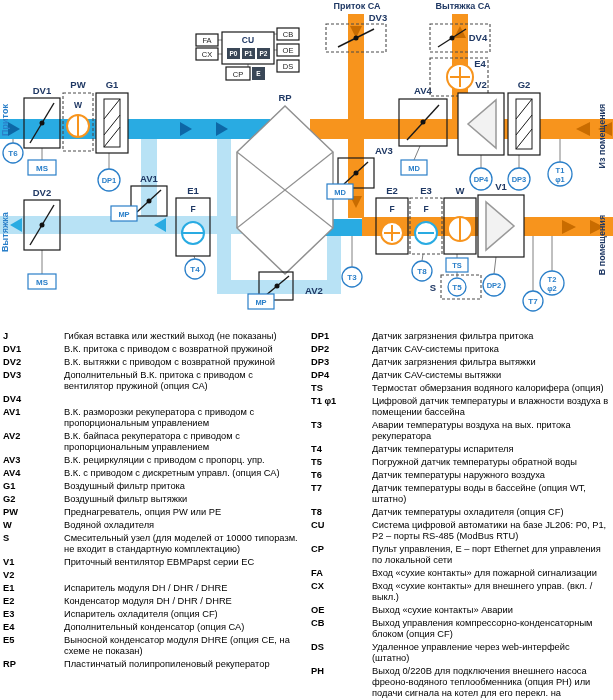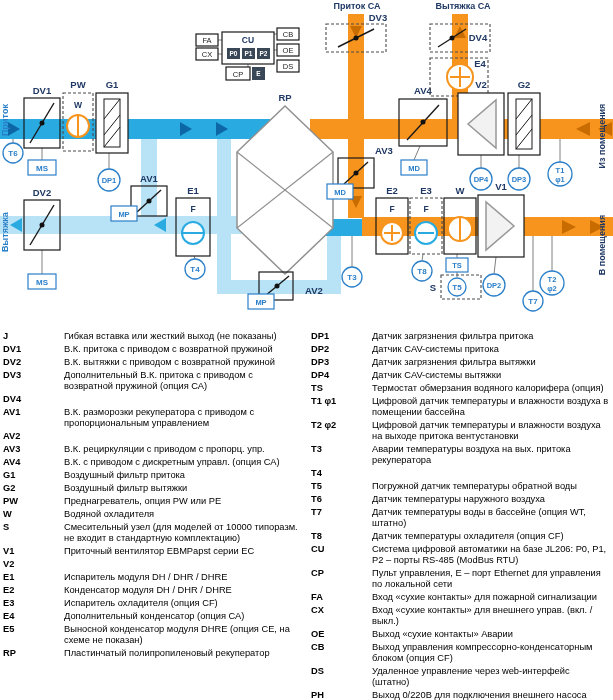--- a/index.html
+++ b/index.html
@@ -354,34 +354,35 @@
           <span class="ltext">В.К. притока с приводом с возвратной пружиной</span>
         </div>
 
         <div class="lrow">
           <span class="lkey">DV2</span>
           <span class="ltext">В.К. вытяжки с приводом с возвратной пружиной</span>
         </div>
 
         <div class="lrow">
           <span class="lkey">DV3</span>
-          <span class="ltext">Дополнительный В.К. притока с приводом с возвратной пружиной (опция СА)</span>
+          <span class="ltext">Дополнительный В.К. притока с приводом с вентилятор пружиной (опция СА)</span>
         </div>
 
         <div class="lrow">
           <span class="lkey">DV4</span>
         </div>
 
         <div class="lrow">
           <span class="lkey">AV1</span>
           <span class="ltext">В.К. разморозки рекуператора с приводом с пропорциональным управлением</span>
         </div>
 
         <div class="lrow">
           <span class="lkey">AV2</span>
+          <span class="ltext">В.К. байпаса рекуператора с приводом с пропорциональным управлением</span>
         </div>
 
         <div class="lrow">
           <span class="lkey">AV3</span>
           <span class="ltext">В.К. рециркуляции с приводом с пропорц. упр.</span>
         </div>
 
         <div class="lrow">
           <span class="lkey">AV4</span>
           <span class="ltext">В.К. с приводом с дискретным управл. (опция СА)</span>
@@ -476,32 +477,29 @@
         <div class="lrow">
           <span class="lkey">TS</span>
           <span class="ltext">Термостат обмерзания водяного калорифера (опция)</span>
         </div>
 
         <div class="lrow">
           <span class="lkey">T1 φ1</span>
           <span class="ltext">Цифровой датчик температуры и влажности воздуха в помещении бассейна</span>
         </div>
 
-        <div class="lrow">
-          <span class="lkey">T2 φ2</span>
-          <span class="ltext">Цифровой датчик температуры и влажности воздуха на выходе притока вентустановки</span>
-        </div>
 
         <div class="lrow">
           <span class="lkey">T3</span>
           <span class="ltext">Аварии температуры воздуха на вых. притока рекуператора</span>
         </div>
 
         <div class="lrow">
           <span class="lkey">T4</span>
+          <span class="ltext">Датчик температуры испарителя</span>
         </div>
 
         <div class="lrow">
           <span class="lkey">T5</span>
           <span class="ltext">Погружной датчик температуры обратной воды</span>
         </div>
 
         <div class="lrow">
           <span class="lkey">T6</span>
           <span class="ltext">Датчик температуры наружного воздуха</span>

